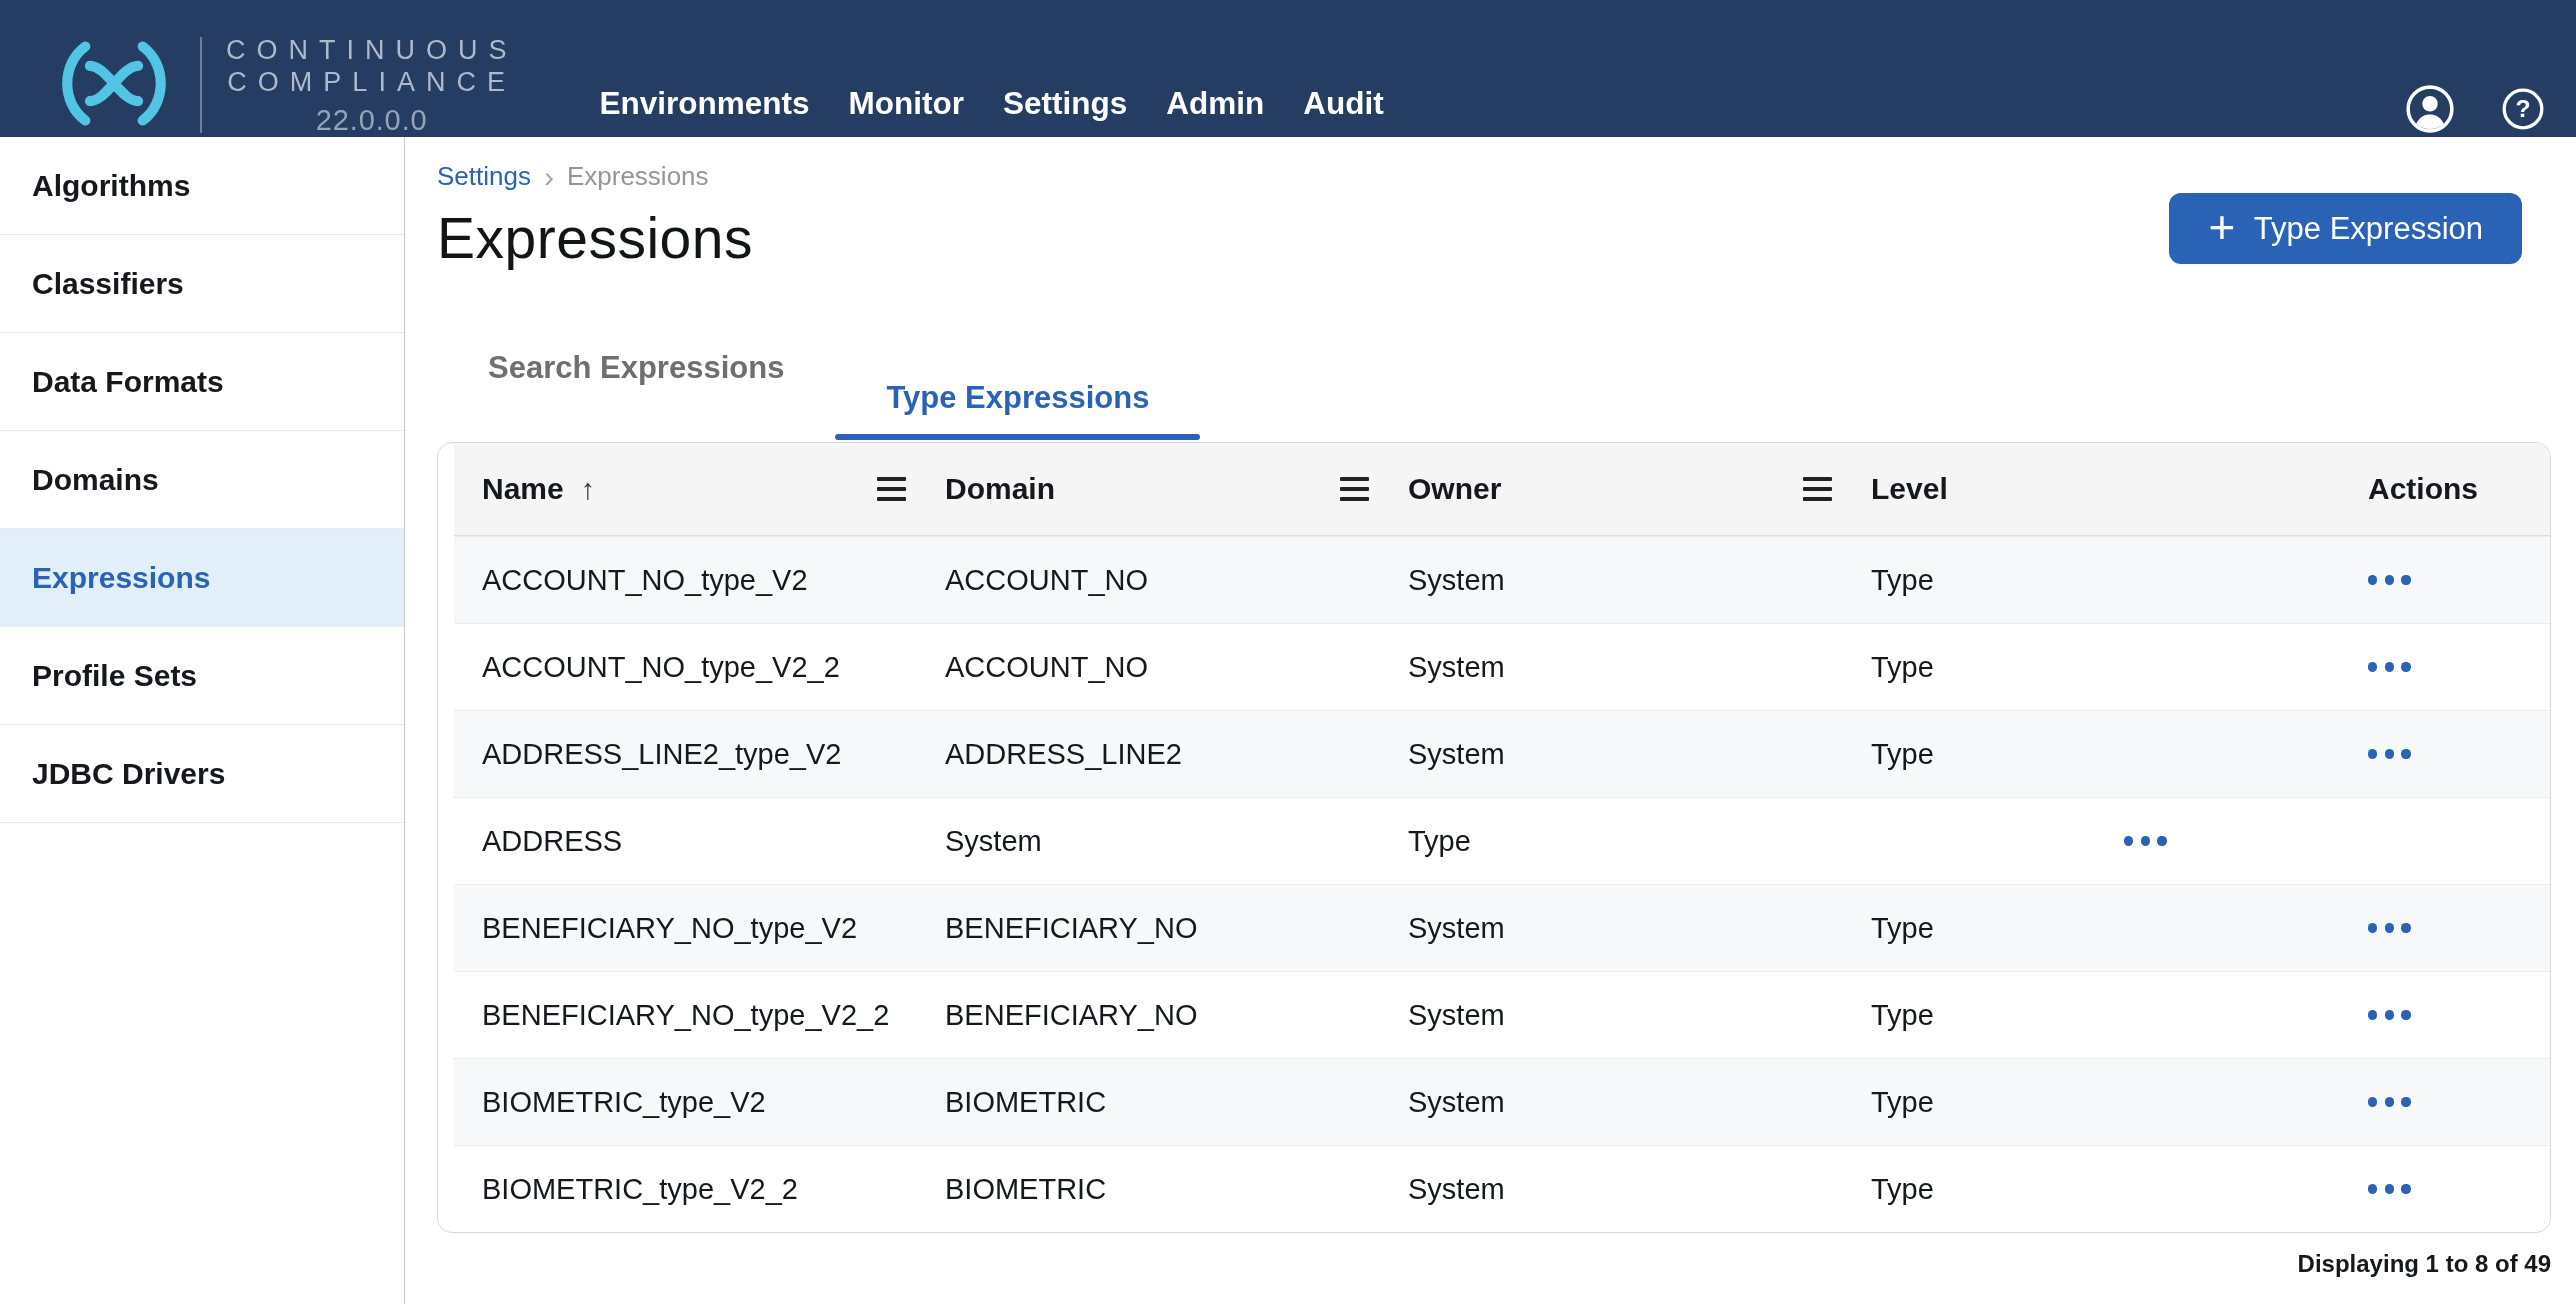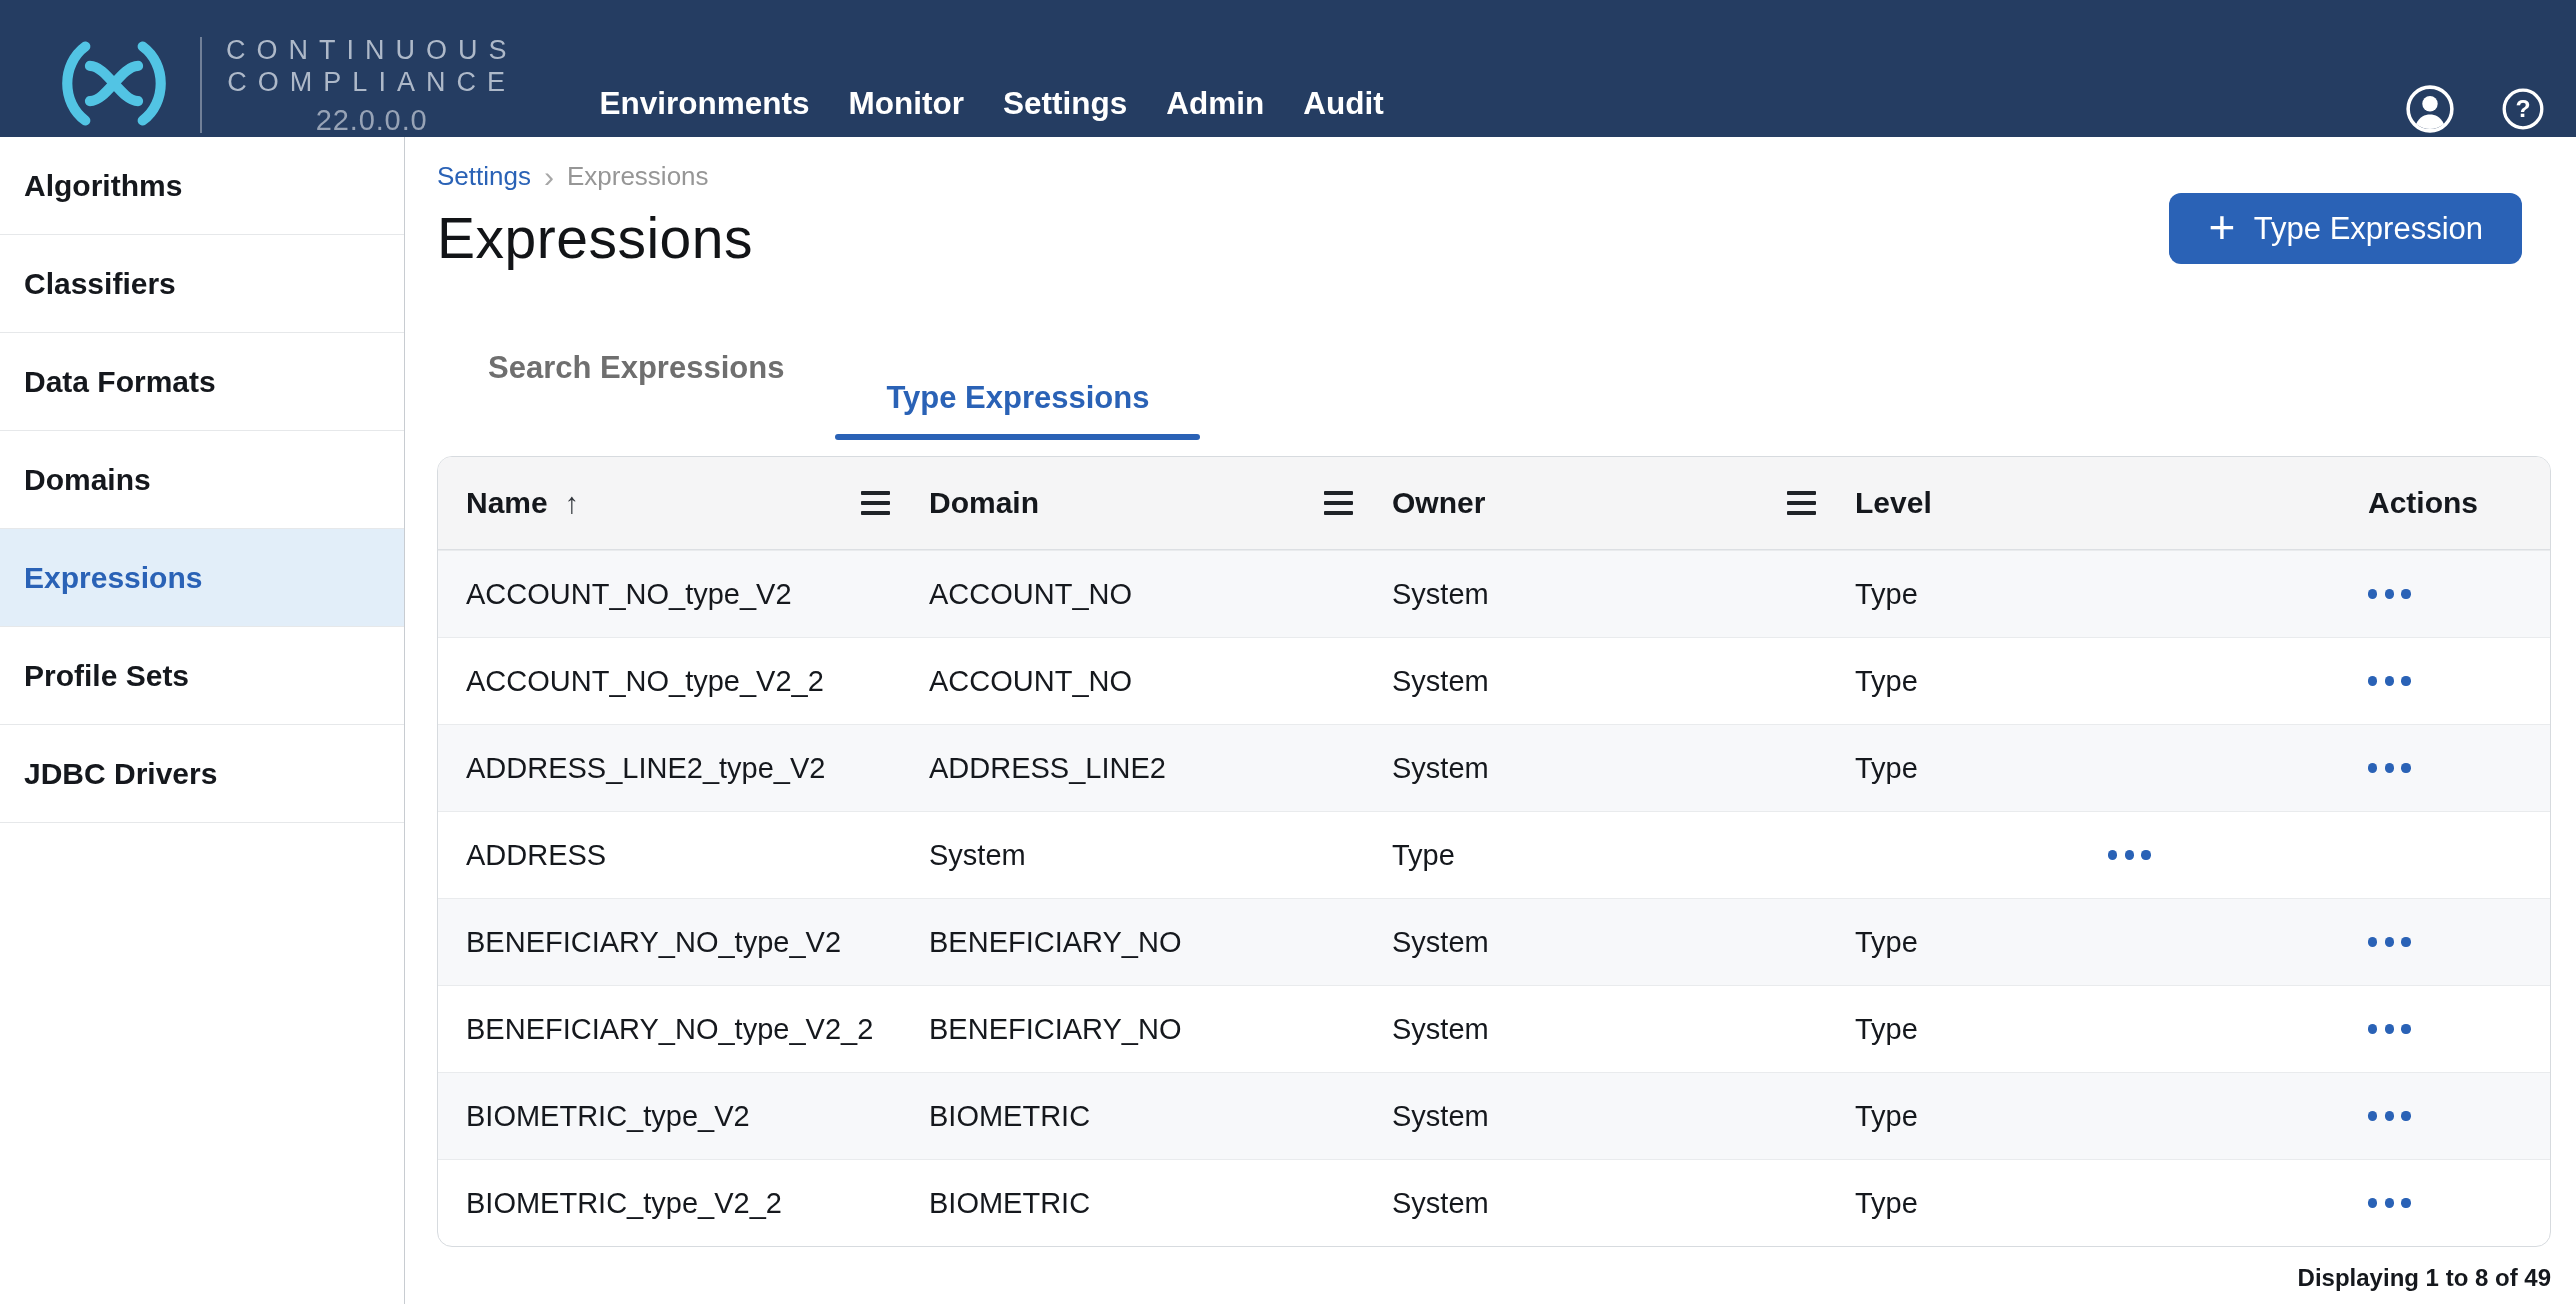--- a/index.html
+++ b/index.html
@@ -31,21 +31,21 @@
   .nav-item{color:#fff;font-size:31.5px;font-weight:700;position:relative;
     padding:7.4px 0;cursor:pointer;white-space:nowrap;top:-7.4px;}
   .nav-item.active::after{content:"";position:absolute;left:0;right:0;bottom:-20.4px;
     height:6.5px;background:#fff;}
   .nav-actions{margin-left:auto;display:flex;align-items:center;gap:46px;}
   .icon-btn{background:none;border:none;cursor:pointer;display:flex;align-items:center;}
 
   
   .sidebar{position:absolute;top:137px;left:0;bottom:0;width:405px;background:#fff;
     border-right:1.9px solid #C8CCD1;}
-  .side-item{height:98px;display:flex;align-items:center;padding-left:24px;
+  .side-item{height:98px;display:flex;align-items:center;padding-left:32px;
     font-size:30px;font-weight:700;color:var(--ink);border-bottom:1.9px solid #E6E8EA;
     cursor:pointer;}
   .side-item.active{background:var(--sel-bg);color:var(--blue);}
 
   
   .main{position:absolute;top:137px;left:405px;right:0;bottom:0;background:#fff;
     padding-left:32px;}
   .breadcrumb{margin-top:24px;font-size:26px;display:flex;align-items:center;gap:13px;}
   .crumb-link{color:var(--blue);cursor:pointer;text-decoration:none;}
   .crumb-sep{color:#A7A7A7;font-size:30px;line-height:26px;}
@@ -58,22 +58,22 @@
   .plus-glyph{font-size:46px;font-weight:300;line-height:1;margin-top:-3.7px;}
 
   .tabs{display:flex;margin-top:78px;}
   .tab{padding:0 51px 24px;font-size:31px;font-weight:700;color:var(--tab-muted);
     position:relative;cursor:pointer;line-height:37px;white-space:nowrap;}
   .tab.active{color:var(--blue);margin-top:30px;}
   .tab.active::after{content:"";position:absolute;left:0;right:0;bottom:0;height:6.5px;
     background:var(--blue);border-radius:3.7px;}
 
   
-  .table-card{margin-top:16px;width:2114px;border:1.9px solid var(--tbl-border);
-    border-radius:15px;overflow:hidden;background:#fff;}
+  .table-card{margin-top:2px;width:2114px;border:1.9px solid var(--tbl-border);
+    border-radius:15px;overflow:hidden;background:#fff;padding-left:16px;}
   .tgrid{display:grid;grid-template-columns:463px 463px 463px 463px 1fr;align-items:center;}
   .thead{height:93px;background:var(--head-bg);border-bottom:1.9px solid #DCDFE3;
     font-size:30px;font-weight:700;}
   .th{display:flex;align-items:center;padding-left:28px;height:100%;cursor:pointer;}
   .th.actions-th{justify-content:flex-end;padding-right:72px;cursor:default;}
   .sort-arrow{margin-left:16.7px;font-size:29px;font-weight:400;color:#33373D;}
   .burger{margin-left:auto;margin-right:11px;width:29px;display:flex;flex-direction:column;
     gap:6.5px;cursor:pointer;padding:5.6px 0;}
   .burger .bar{height:3.7px;background:#1F2328;border-radius:0.9px;}
   .trow{height:87px;font-size:29px;border-top:1.9px solid var(--row-border);}

